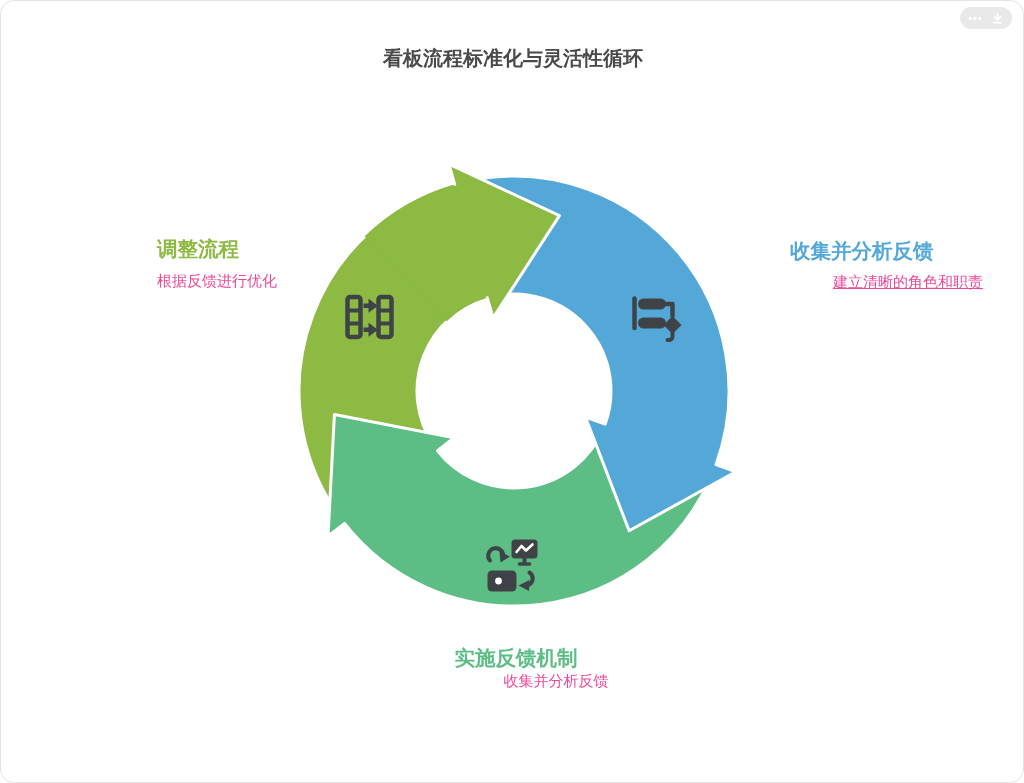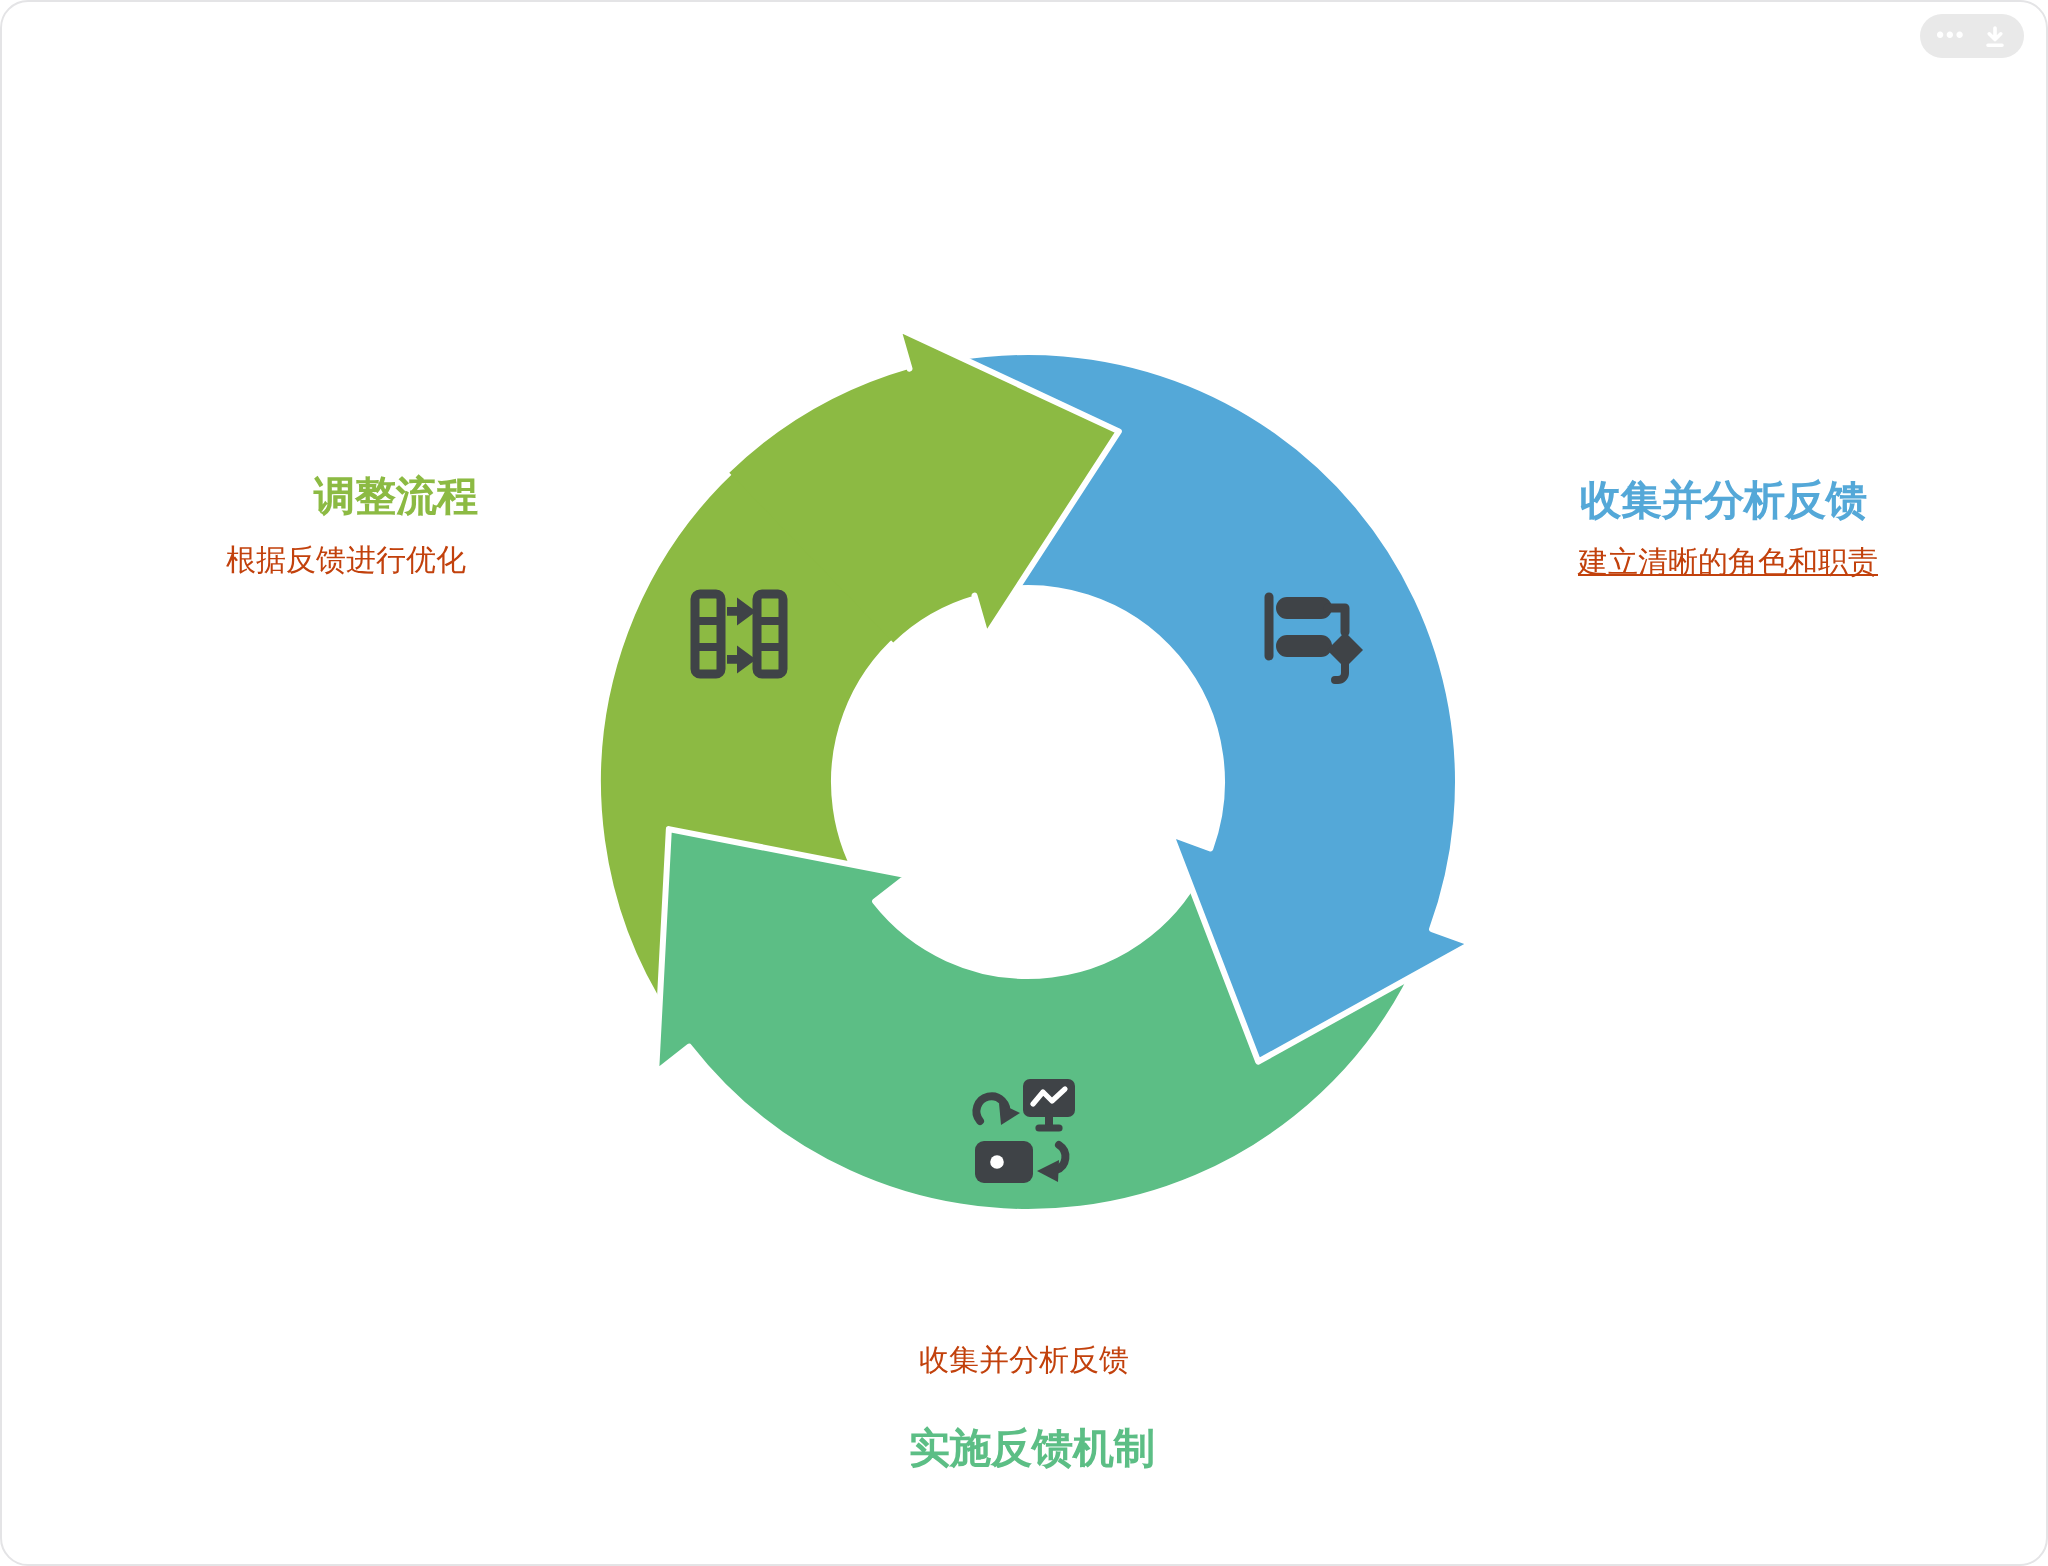--- a/index.html
+++ b/index.html
@@ -1,26 +1,26 @@
 <!DOCTYPE html>
 <html><head>
 <meta charset="utf-8">
 <style>
   html,body{margin:0;padding:0;background:#fff;}
   body{width:1024px;height:783px;position:relative;font-family:"Liberation Sans",sans-serif;overflow:hidden;}
   .card{position:absolute;inset:0;background:#ffffff;border:1px solid #e4e4e6;border-radius:14px;box-sizing:border-box;overflow:hidden;}
   #cycle-svg{position:absolute;left:0;top:0;}
   .page-title{position:absolute;left:512px;top:44px;transform:translateX(-50%);font-size:20px;font-weight:700;color:#4a4a4a;white-space:nowrap;}
   .step-title{position:absolute;font-size:20.5px;font-weight:700;white-space:nowrap;line-height:1.1;}
-  .step-desc{position:absolute;font-size:15px;color:#c2410c;white-space:nowrap;line-height:1.1;}
+  .step-desc{position:absolute;font-size:15px;color:#ec4899;white-space:nowrap;line-height:1.1;margin-left:44px;}
   .t-left{left:197px;top:237px;transform:translateX(-50%);}
   .d-left{left:172px;top:272px;transform:translateX(-50%);}
   .t-right{left:789px;top:239px;}
   .d-right{left:788px;top:273px;text-decoration:underline;}
-  .t-bottom{left:515px;top:713px;transform:translateX(-50%);}
+  .t-bottom{left:515px;top:646px;transform:translateX(-50%);}
   .d-bottom{left:511px;top:672px;transform:translateX(-50%);}
   .toolbar{position:absolute;right:11px;top:6px;width:52px;height:22px;background:#e9e9e9;border-radius:11px;display:flex;align-items:center;justify-content:space-evenly;}
   .tb-btn{border:none;background:transparent;padding:0;margin:0;cursor:pointer;display:flex;align-items:center;justify-content:center;height:100%;}
   .tb-dots{color:#ffffff;font-size:11px;font-weight:700;letter-spacing:1px;line-height:1;}
 </style>
 </head>
 <body>
 
 <div class="card">
 
@@ -55,20 +55,21 @@
   <polyline points="515.5,551 520.5,545 525,549.5 531.5,543.5" fill="none" stroke="#ffffff" stroke-width="2.6" stroke-linecap="round" stroke-linejoin="round"></polyline>
   <line x1="523.5" y1="557.5" x2="523.5" y2="562" stroke="#3f4347" stroke-width="4" stroke-linecap="round"></line>
   <line x1="518.5" y1="563" x2="528.5" y2="563" stroke="#3f4347" stroke-width="3.6" stroke-linecap="round"></line>
   <rect x="486.5" y="569.5" width="29" height="21" rx="4.5" fill="#3f4347"></rect>
   <circle cx="497.5" cy="580" r="3.4" fill="#ffffff"></circle>
   <path d="M528.5 571.5 a7 7 0 0 1 -1.5 12.5" fill="none" stroke="#3f4347" stroke-width="4" stroke-linecap="round"></path>
   <path d="M517.5 584.5 L528.5 579 L528 590 Z" fill="#3f4347"></path>
       </g>
     </svg>
 
+  <div class="page-title">看板流程标准化与灵活性循环</div>
 
   <div class="step-title t-left" style="color: rgb(140, 186, 67); text-align: right;">调整流程</div>
   <div class="step-desc  d-left">根据反馈进行优化</div>
 
   <div class="step-title t-right" style="color: rgb(84, 168, 216);">收集并分析反馈</div>
   <div class="step-desc  d-right">建立清晰的角色和职责</div>
 
   <div class="step-title t-bottom" style="color: rgb(92, 190, 133);">实施反馈机制</div>
   <div class="step-desc  d-bottom">收集并分析反馈</div>
 

